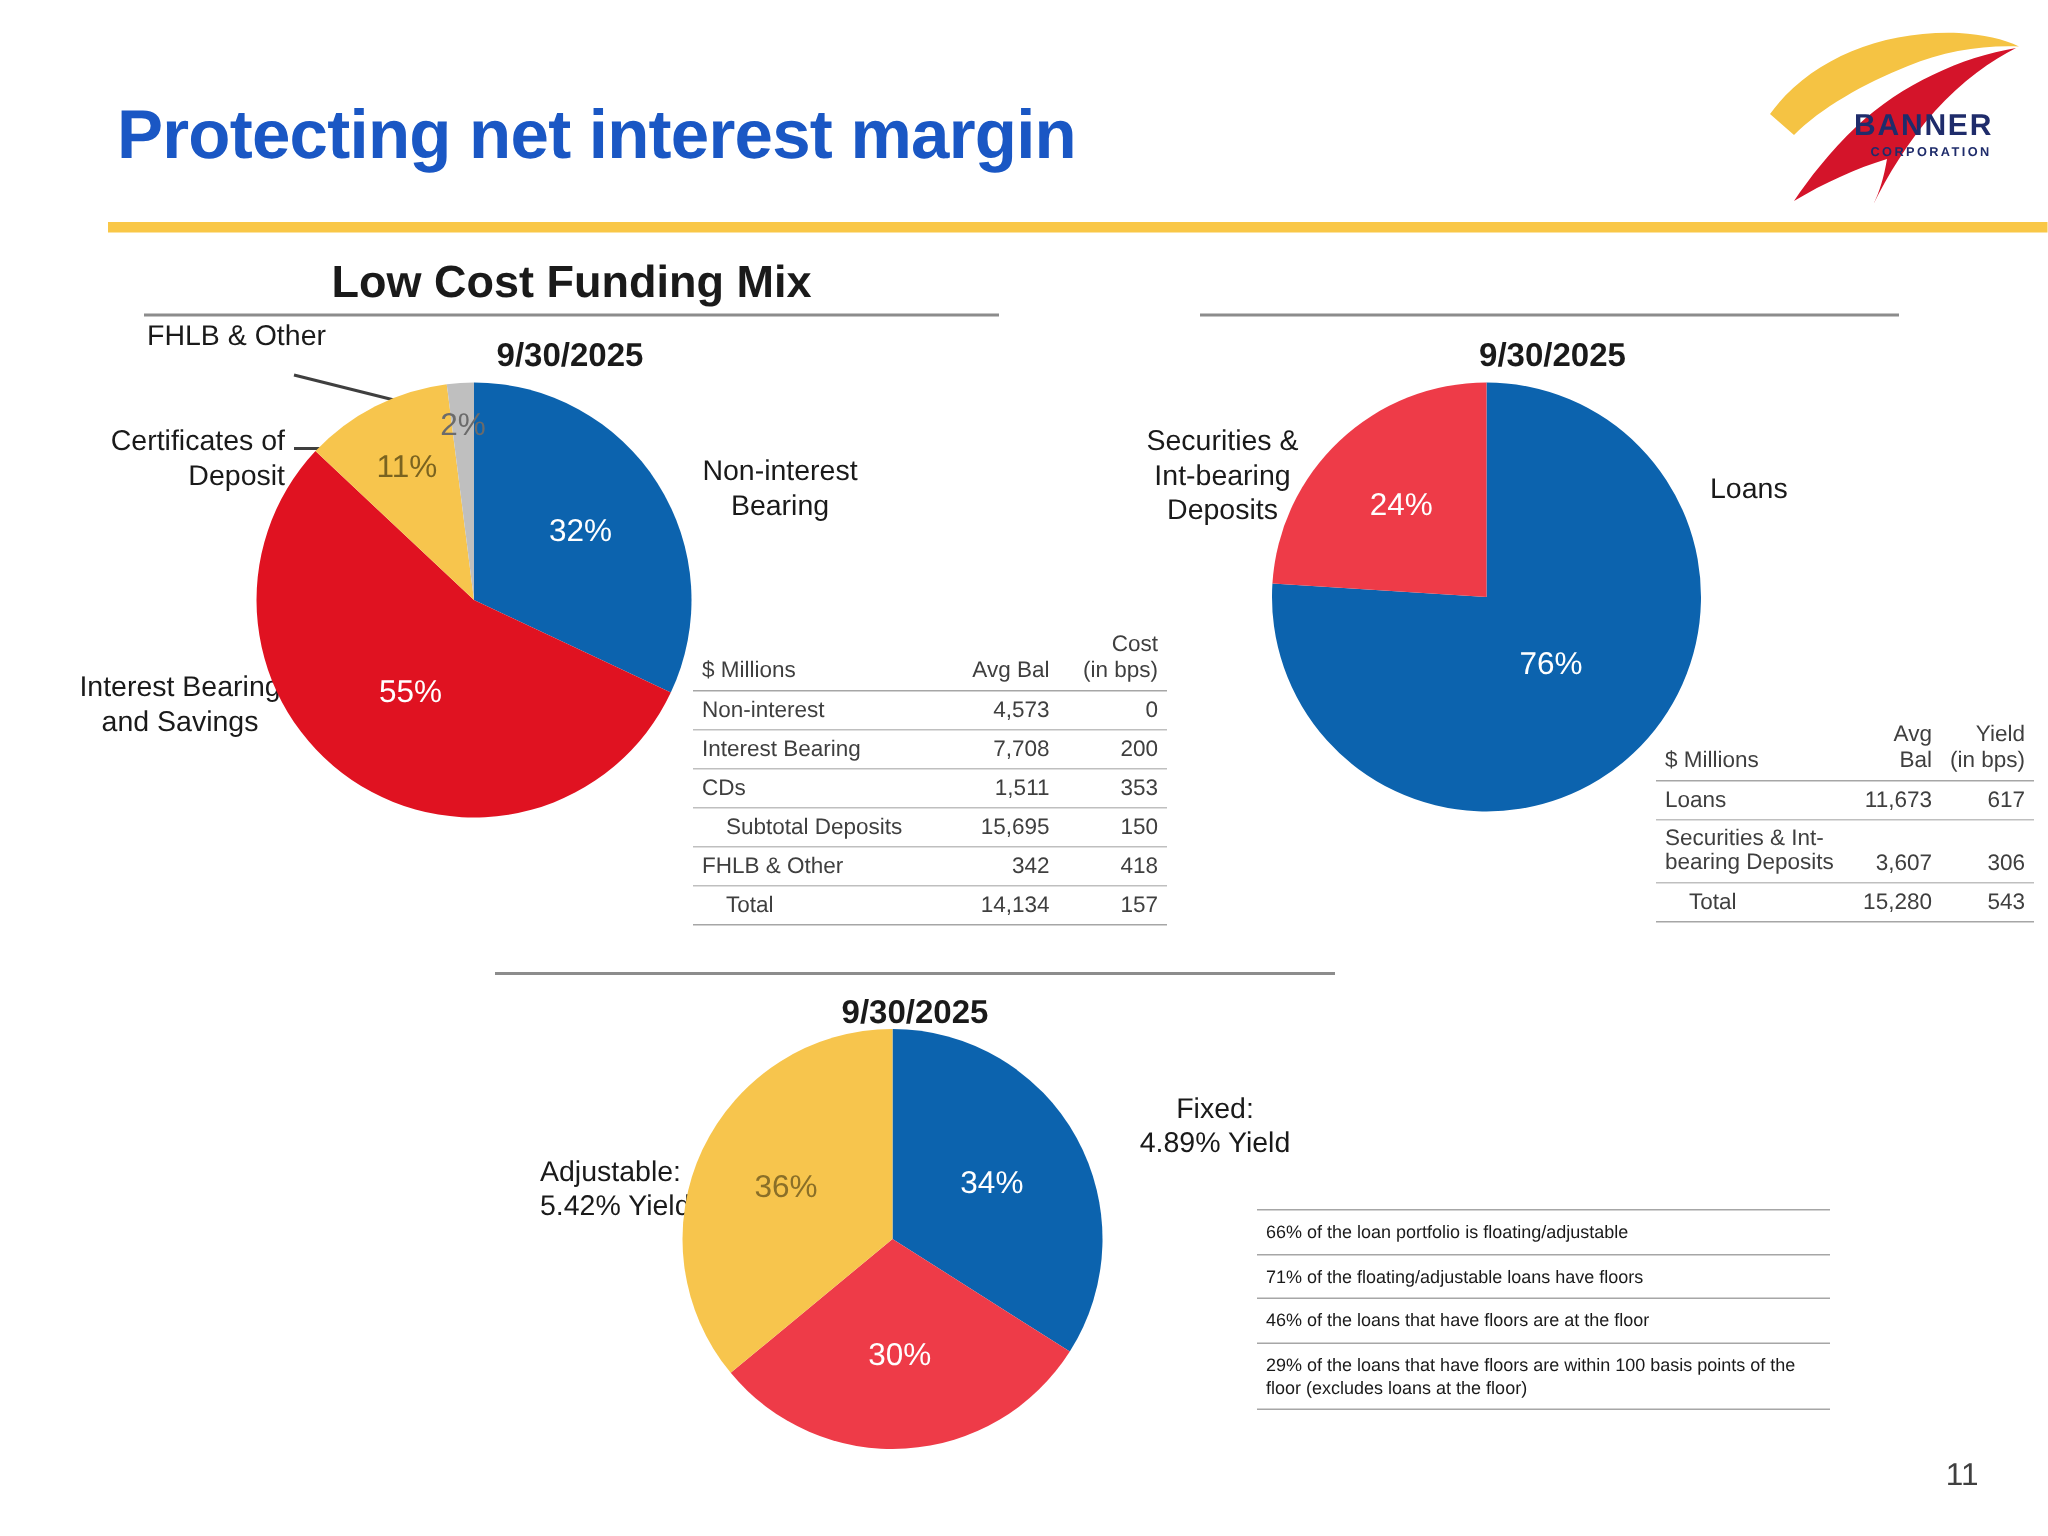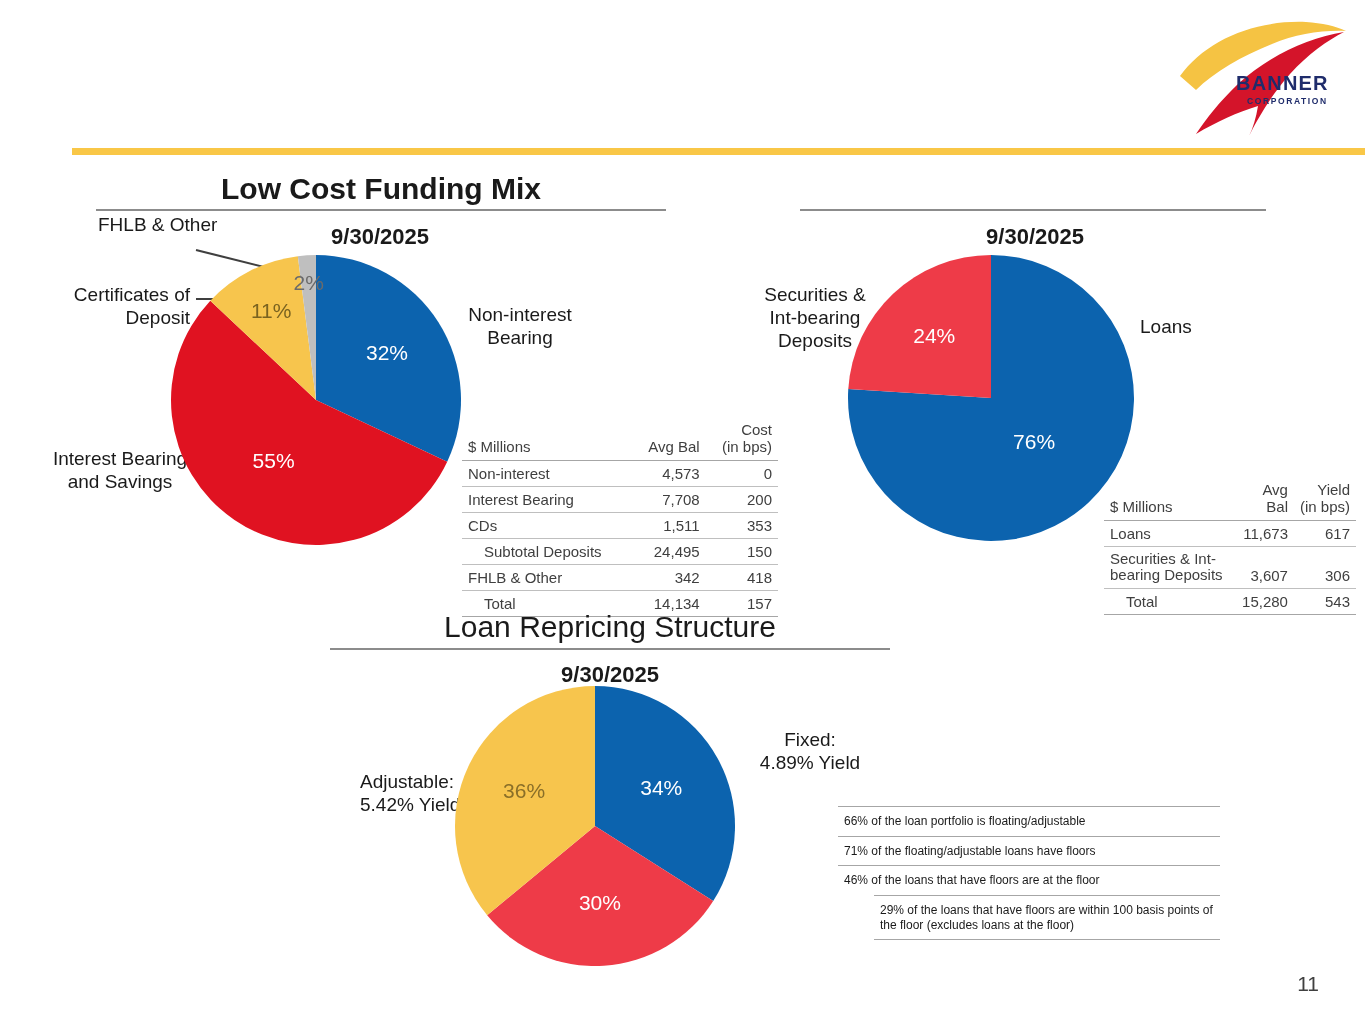--- a/index.html
+++ b/index.html
@@ -83,33 +83,34 @@
   td.lbl.indent{padding-left:22px;}
   td.lbl.wrap{white-space:normal;line-height:1.12;}
   th.hl{text-align:left;}
 
   
   .facts{position:absolute;font-size:12px;color:#1a1a1a;}
   .facts .fact{
     border-top:1.3px solid #a6a6a6;
     padding:7px 4px 7px 6px;line-height:1.22;
   }
-  .facts .fact:last-child{border-bottom:1.3px solid #a6a6a6;margin-left:36px;}
+  .facts .fact:last-child{border-bottom:1.3px solid #a6a6a6;}
 
   
   .pageno{
     position:absolute;right:46px;bottom:28px;
     font-size:21px;color:#404040;margin-top:28px;
   }
 </style>
 </head>
 <body>
 
 <div class="slide">
 
+  <div class="slide-title">Protecting net interest margin</div>
   <div class="title-rule"></div>
 
   <div class="logo">
     <svg width="180" height="125" viewBox="0 0 180 125" xmlns="http://www.w3.org/2000/svg">
       <path fill="#F5C343" d="M8 62 C34 26 82 6 134 8 C150 9 164 12 174 17 C150 16 124 20 100 30 C70 42 42 58 24 76 Z"></path>
       <path fill="#D4142A" d="M172 18 C136 24 96 42 66 70 C48 87 34 105 24 120 C44 108 66 98 86 92 C84 104 81 114 77 122 C86 104 100 80 118 60 C136 40 156 26 172 18 Z"></path>
       <text x="64" y="76" fill="#1F2C6B" font-family="Liberation Sans, sans-serif" font-size="20" font-weight="bold" letter-spacing="1.2">BANNER</text>
       <text x="75" y="90" fill="#1F2C6B" font-family="Liberation Sans, sans-serif" font-size="8.5" font-weight="bold" letter-spacing="1.6">CORPORATION</text>
     </svg>
   </div>
@@ -173,21 +174,21 @@
           <td class="num">7,708</td>
           <td class="num">200</td>
         </tr>
         <tr>
           <td class="lbl">CDs</td>
           <td class="num">1,511</td>
           <td class="num">353</td>
         </tr>
         <tr>
           <td class="lbl indent">Subtotal Deposits</td>
-          <td class="num">24,495</td>
+          <td class="num">15,695</td>
           <td class="num">150</td>
         </tr>
         <tr>
           <td class="lbl">FHLB &amp; Other</td>
           <td class="num">342</td>
           <td class="num">418</td>
         </tr>
         <tr>
           <td class="lbl indent">Total</td>
           <td class="num">14,134</td>
@@ -237,21 +238,20 @@
           <td class="num">306</td>
         </tr>
         <tr>
           <td class="lbl indent">Total</td>
           <td class="num">15,280</td>
           <td class="num">543</td>
         </tr>
       </tbody>
   </table>
 
-  <div class="sec-title" style="left:330px;top:610px;width:560px;">Loan Repricing Structure</div>
   <div class="sec-rule" style="left:330px;top:648px;width:560px;"></div>
   <div class="sec-date" style="left:470px;top:662px;width:280px;">9/30/2025</div>
 
   <div class="callout center" style="left:722px;top:728px;width:176px;">Fixed:
 4.89% Yield</div>
   <div class="callout" style="left:360px;top:770px;">Adjustable:
 5.42% Yield</div>
 
   <div class="pie" id="pie-2" style="left: 449px; top: 680px;">
       <svg width="292" height="292" viewBox="0 0 292 292">

